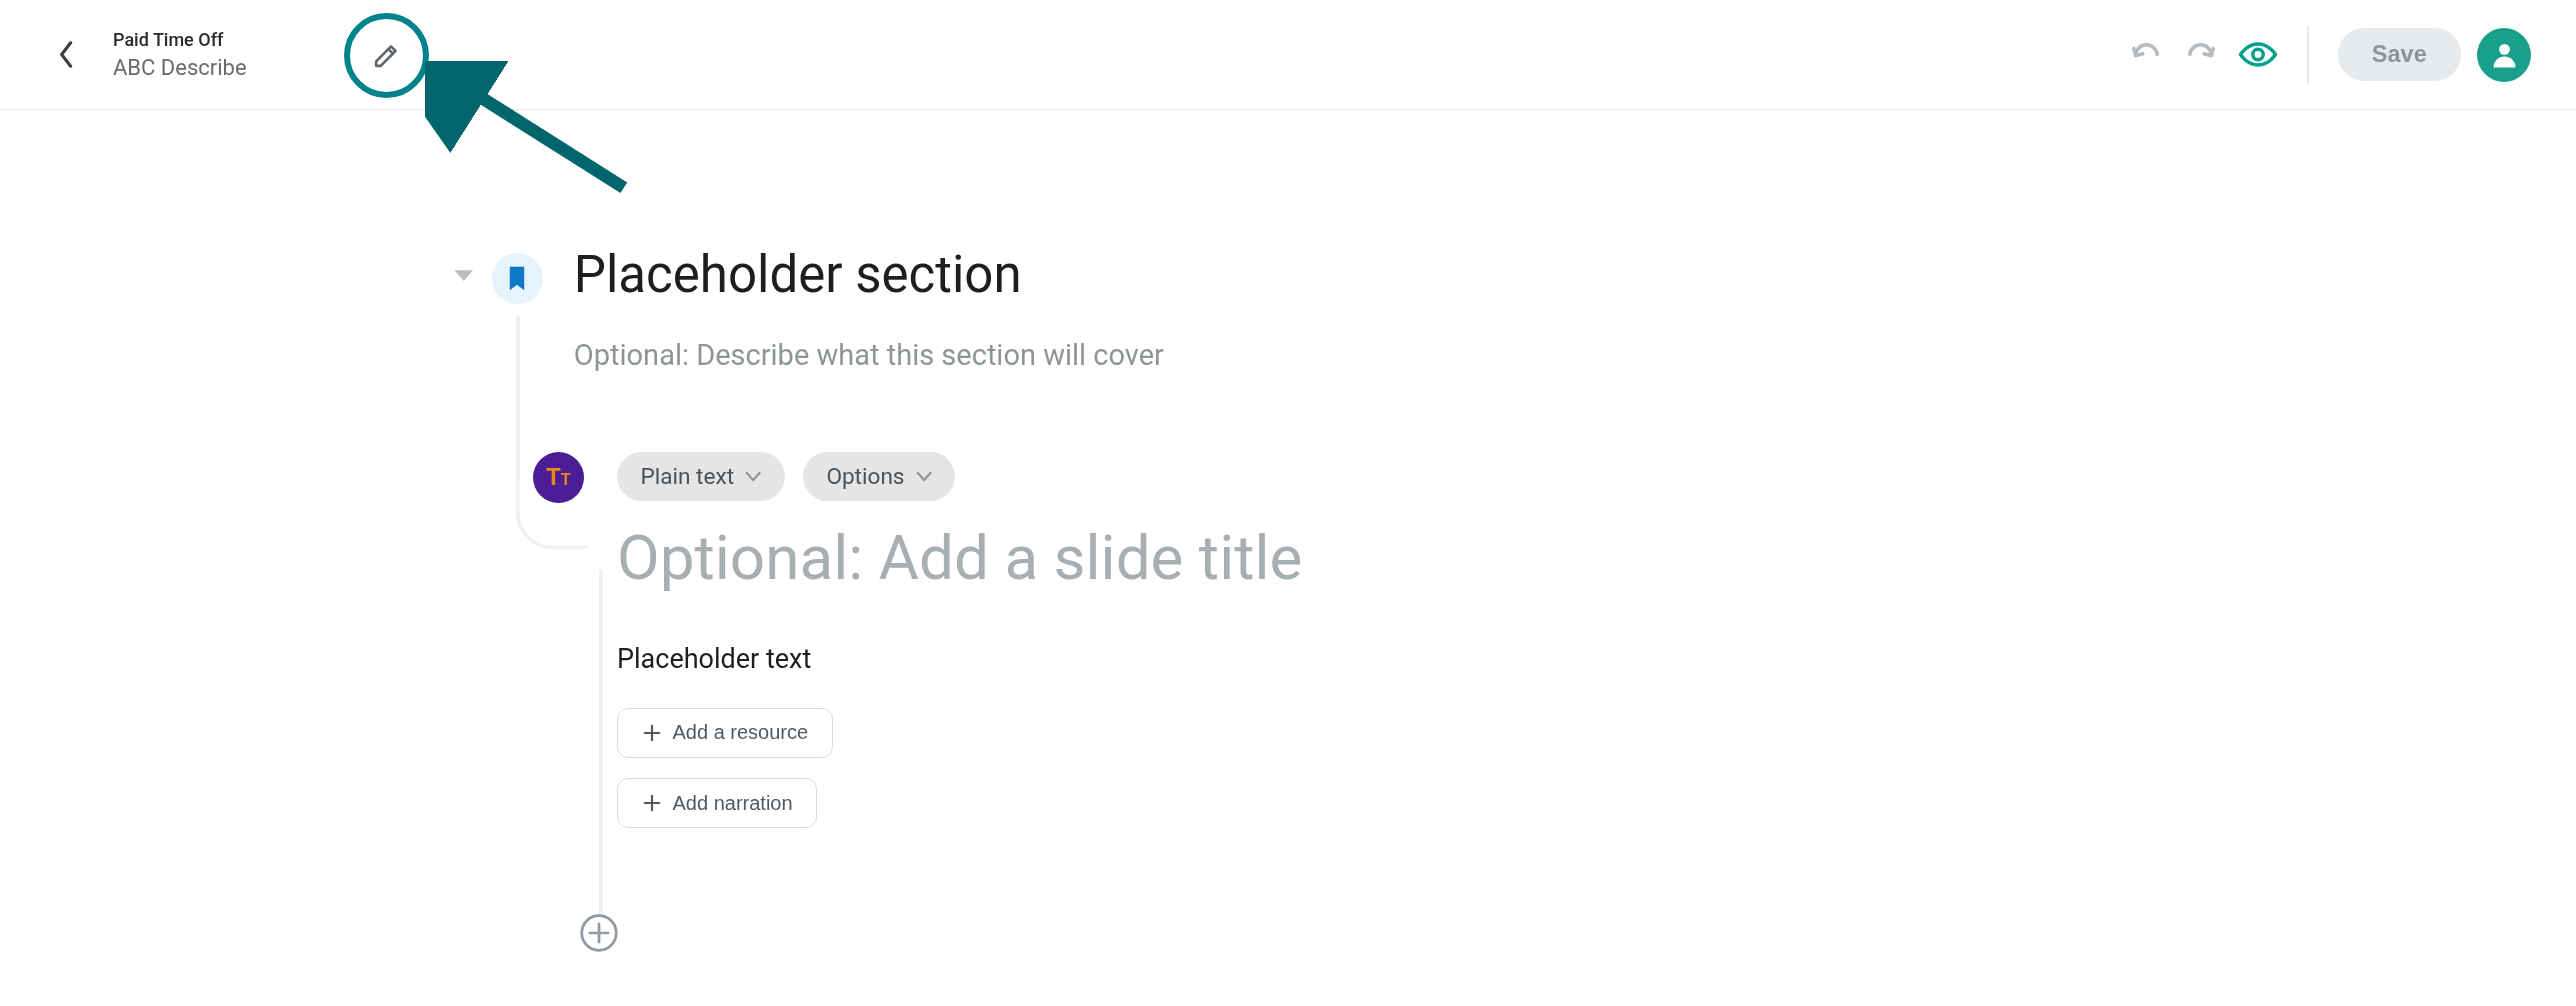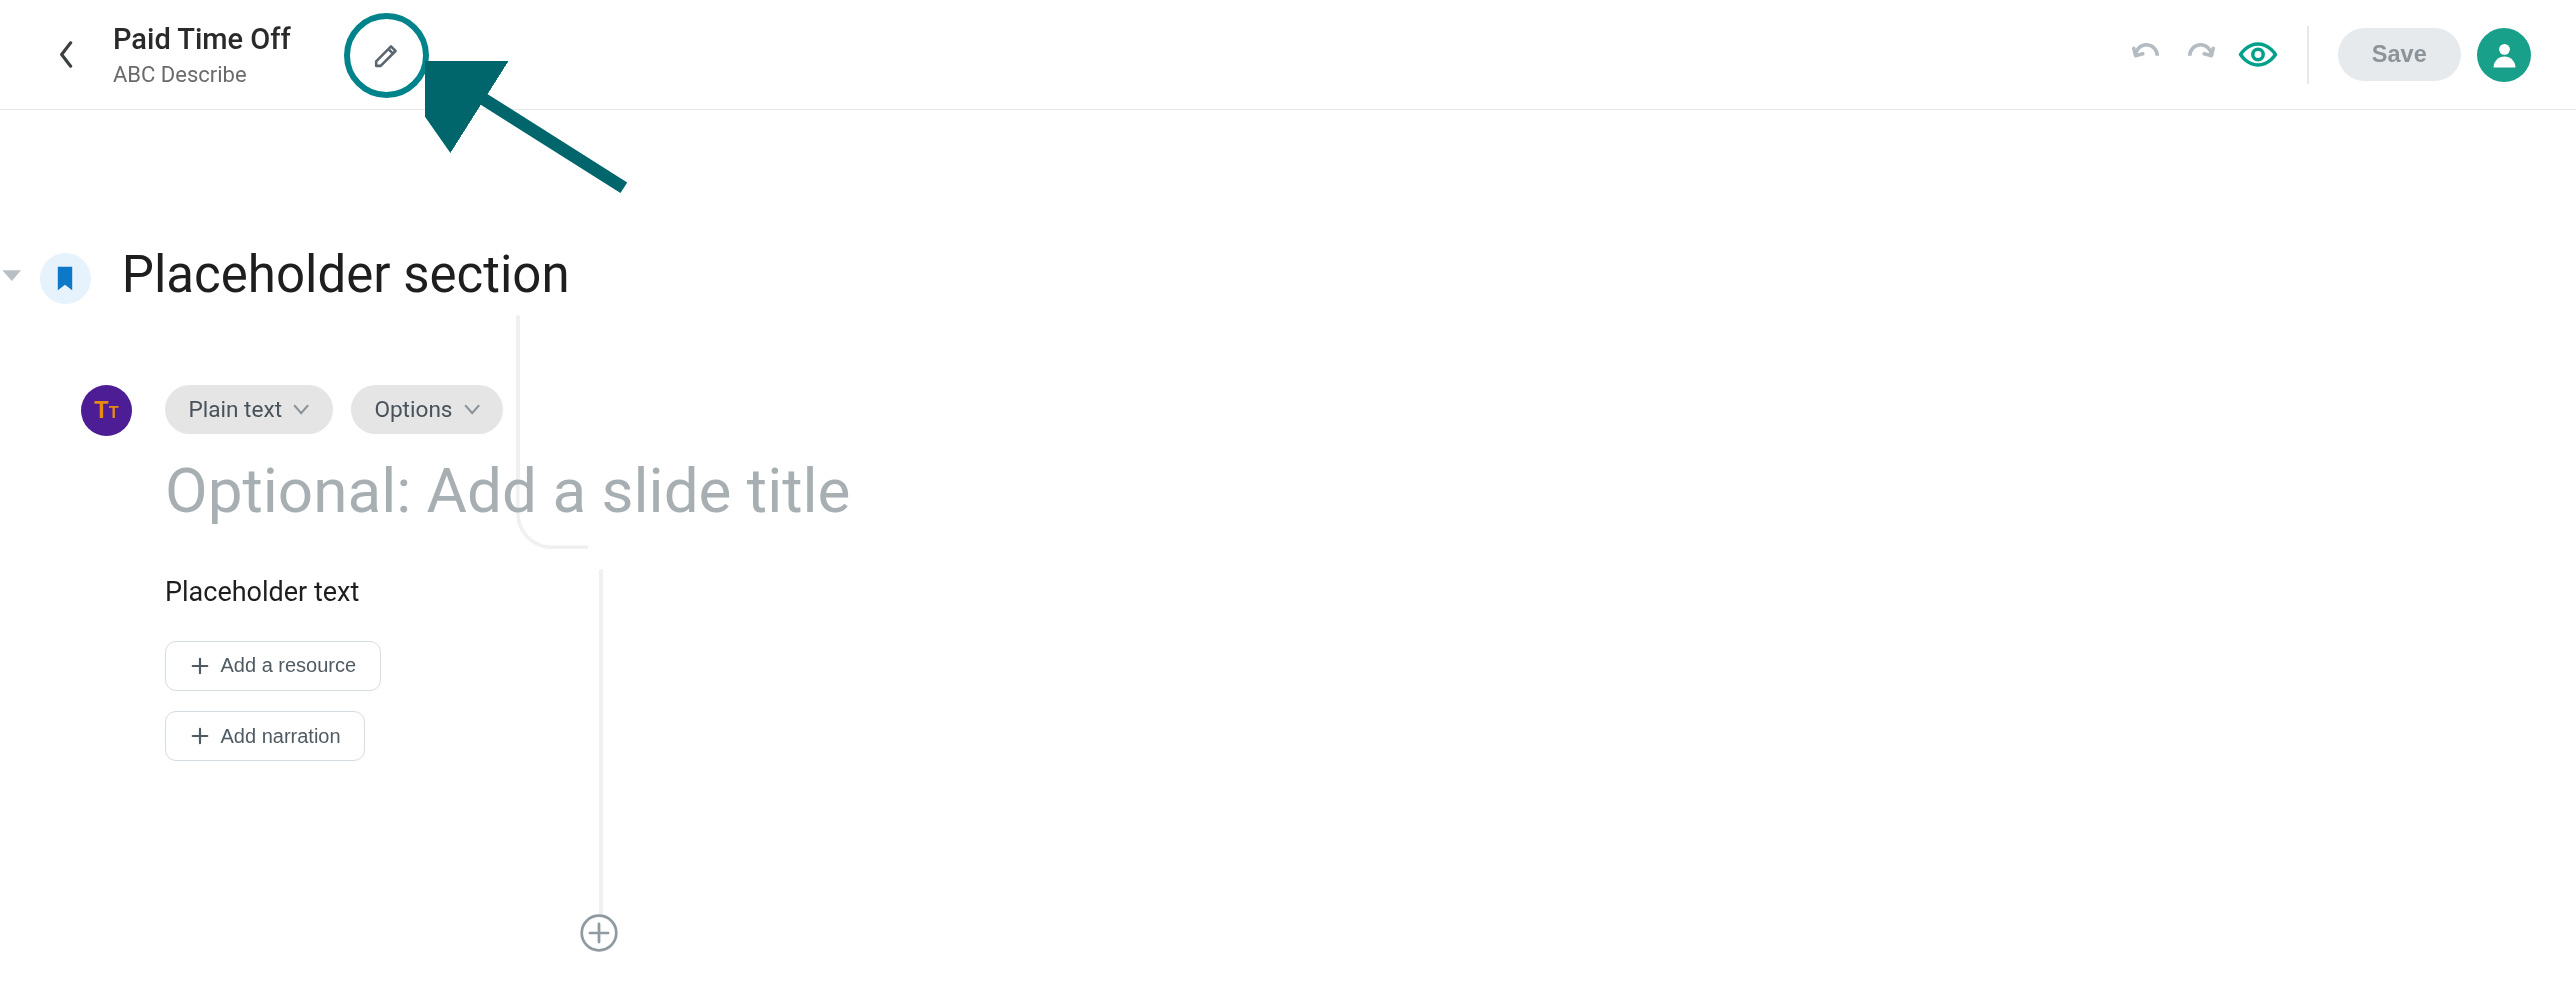--- a/index.html
+++ b/index.html
@@ -23,21 +23,21 @@
       width: 43px;
       height: 43px;
       display: flex;
       align-items: center;
       justify-content: center;
       cursor: pointer;
       margin-right: 25px;
     }
     .back-button svg { width: 16.3px; height: 27px; }
     .titles { display: flex; flex-direction: column; }
-    .project-title { font-size: 29px; font-weight: 500; color: #2a2a2a; line-height: 1.2; }
+    .project-title { font-size: 18px; font-weight: 500; color: #2a2a2a; line-height: 1.2; }
     .company-name { font-size: 22px; font-weight: 400; color: #6b6b6b; margin-top: 5.4px; }
     .edit-circle {
       position: absolute;
       left: 344px;
       top: 12.7px;
       width: 85px;
       height: 85px;
       border: 6.3px solid #00838a;
       border-radius: 50%;
       display: flex;
@@ -92,20 +92,21 @@
       border-radius: 50%;
       background: #19a08b;
       display: flex;
       align-items: center;
       justify-content: center;
       cursor: pointer;
     }
     .avatar svg { width: 31px; height: 31px; fill: #ffffff; }
     .content {
       padding-top: 136px;
+      padding-left: 452px;
     }
     .section-row {
       display: flex;
       align-items: flex-start;
       position: relative;
     }
     .collapse-caret {
       width: 23.5px;
       height: 23.5px;
       margin-top: 22px;
@@ -311,20 +312,21 @@
           <path d="M2 2 L10 11 L18 2 Z"></path>
         </svg>
     </div>
     <div class="bookmark-badge">
       <svg viewBox="0 0 24 30">
         <path d="M4 2 h16 v26 l-8 -6 l-8 6 Z"></path>
       </svg>
     </div>
     <div class="section-text">
       <div class="section-title">Placeholder section</div>
+      <div class="section-desc">Optional: Describe what this section will cover</div>
     </div>
   </div>
 
   <div class="vline"></div>
   <svg class="elbow" viewBox="0 0 80 80">
     <path d="M2 0 V40 a38 38 0 0 0 38 38 H80" stroke="#f0f0f0" stroke-width="4" fill="none"></path>
   </svg>
   <div class="vline2"></div>
 
   <div class="slide-block">

